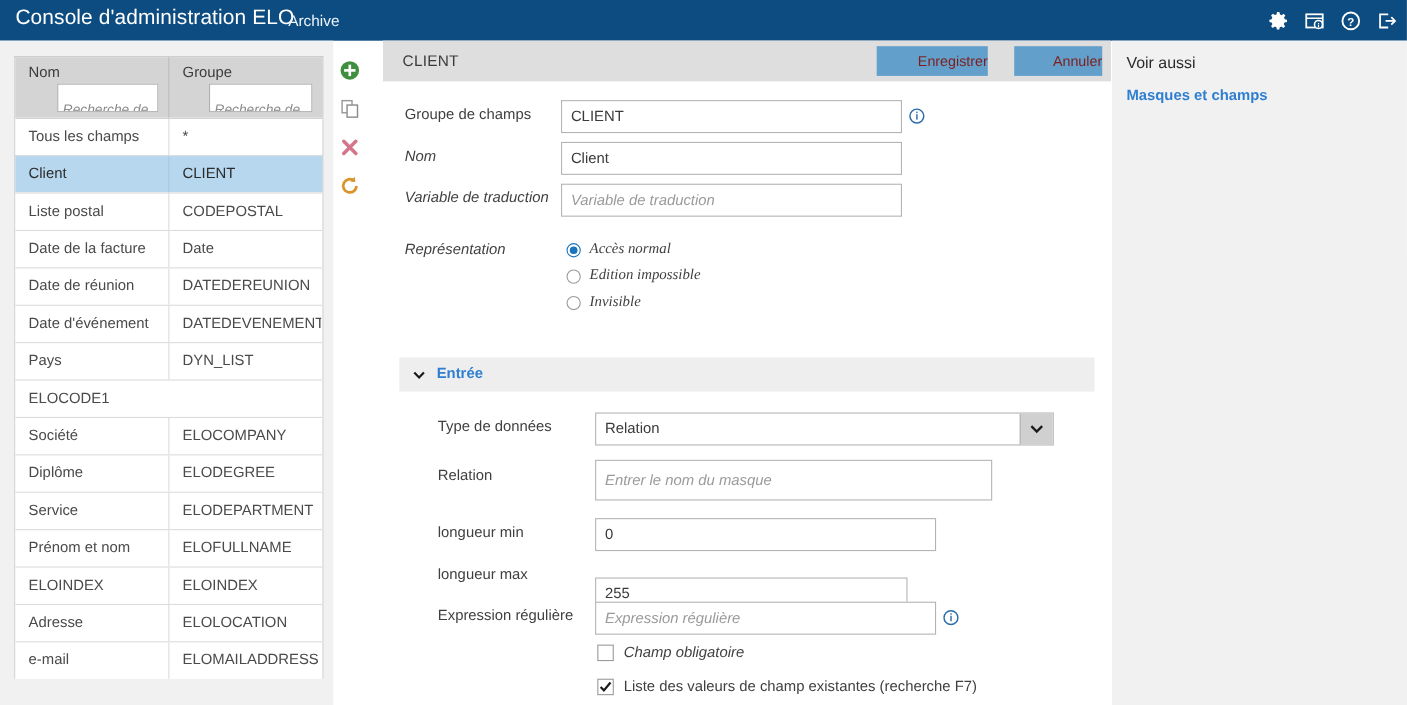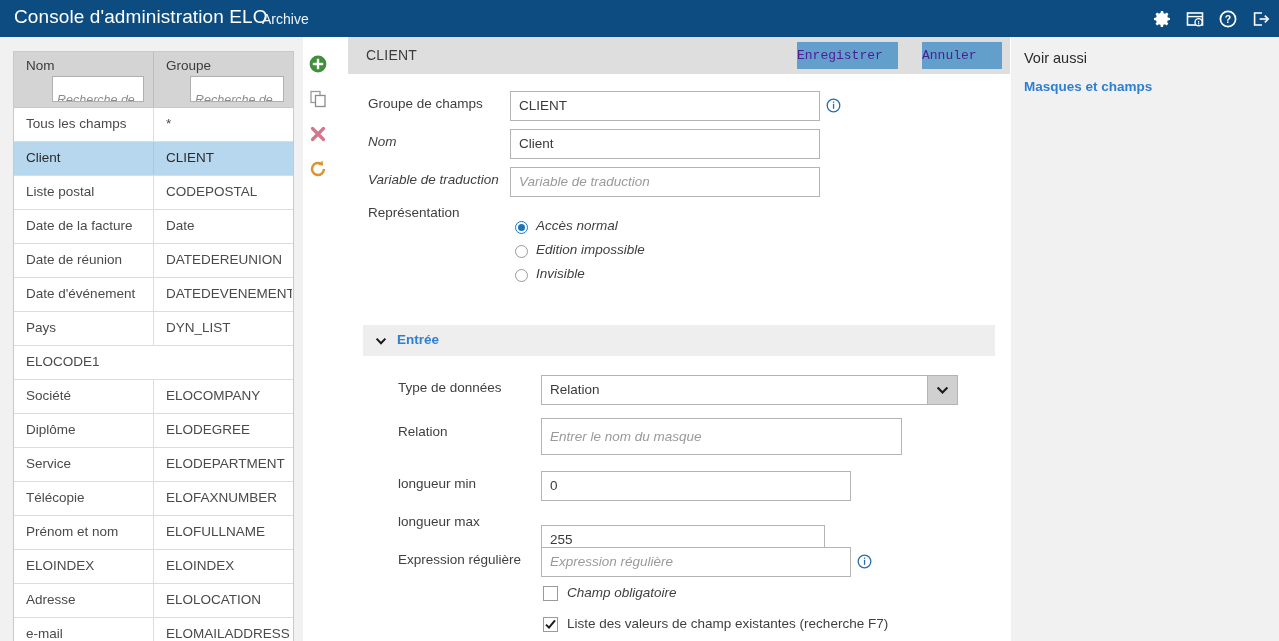--- a/index.html
+++ b/index.html
@@ -61,41 +61,41 @@
   
   .main{
     position:absolute;left:348px;top:37px;width:662px;height:604px;background:#fff;
     overflow:hidden;
   }
   .main-head{
     position:absolute;left:0;top:0;width:662px;height:37px;background:#dedede;
   }
   .main-head-title{position:absolute;left:18px;top:10px;font-size:14px;color:#3c3c3c;letter-spacing:.2px;}
   .btn{
-    position:absolute;top:5px;height:27px;line-height:27px;background:#62a0cb;color:#4c1d95;
-    font-size:13px;text-align:left;cursor:pointer;border:none;font-family:Liberation Mono, monospace;
+    position:absolute;top:5px;height:27px;line-height:27px;background:#62a0cb;color:#7f1d1d;
+    font-size:13px;text-align:right;cursor:pointer;border:none;
   }
   .btn-save{right:112px;width:101px;}
   .btn-cancel{right:8px;width:80px;}
 
   .form{position:absolute;left:0;top:37px;width:662px;}
   .row{position:relative;height:38px;}
   .lab{
     position:absolute;left:20px;top:9px;font-size:13.5px;color:#3f3f3f;white-space:nowrap;
   }
   .lab.it{font-style:italic;}
   .inp{
     position:absolute;box-sizing:border-box;height:30px;border:1px solid #b4b4b4;background:#fff;
     font-size:13.5px;color:#3a3a3a;padding:0 8px;line-height:28px;white-space:nowrap;overflow:hidden;
     font-family:"Liberation Sans",sans-serif;
   }
   .inp.ph{font-style:italic;color:#9a9a9a;}
   .infoic{position:absolute;width:15px;height:15px;}
 
-  .radio-line{position:relative;height:24px;}
+  .radio-line{position:relative;height:24px;font-family:Liberation Serif, serif;}
   .rdo{
     position:absolute;left:167px;top:4px;width:13px;height:13px;border-radius:50%;
     border:1px solid #9a9a9a;background:#fff;box-sizing:border-box;cursor:pointer;
   }
   .rdo.on{border:1px solid #1b75bb;}
   .rdo.on::after{content:"";position:absolute;left:2px;top:2px;width:7px;height:7px;border-radius:50%;background:#1b75bb;}
   .rlab{position:absolute;left:188px;top:1px;font-size:13.5px;font-style:italic;color:#3f3f3f;}
 
   .section{
     position:absolute;left:15px;width:632px;height:31px;background:#eeeeee;
@@ -215,24 +215,20 @@
         </div>
         <div class="grow">
           <div class="gc c1">Diplôme</div>
           <div class="gc c2">ELODEGREE</div>
         </div>
         <div class="grow">
           <div class="gc c1">Service</div>
           <div class="gc c2">ELODEPARTMENT</div>
         </div>
         <div class="grow">
-          <div class="gc c1">Télécopie</div>
-          <div class="gc c2">ELOFAXNUMBER</div>
-        </div>
-        <div class="grow">
           <div class="gc c1">Prénom et nom</div>
           <div class="gc c2">ELOFULLNAME</div>
         </div>
         <div class="grow">
           <div class="gc c1">ELOINDEX</div>
           <div class="gc c2">ELOINDEX</div>
         </div>
         <div class="grow">
           <div class="gc c1">Adresse</div>
           <div class="gc c2">ELOLOCATION</div>
@@ -300,21 +296,21 @@
       <div class="lab it">Nom</div>
       <div class="inp" style="left:162px;top:4px;width:310px;">Client</div>
     </div>
 
     <div class="row" style="height:38px;">
       <div class="lab it">Variable de traduction</div>
       <div class="inp ph" style="left:162px;top:4px;width:310px;">Variable de traduction</div>
     </div>
 
     <div class="row" style="height:16px;">
-      <div class="lab" style="top:4px;">Représentation</div>
+      <div class="lab" style="top:18px;font-style:italic;">Représentation</div>
     </div>
     <div class="radio-line">
       <span class="rdo on"></span>
       <span class="rlab">Accès normal</span>
     </div>
     <div class="radio-line">
       <span class="rdo"></span>
       <span class="rlab">Edition impossible</span>
     </div>
     <div class="radio-line">

